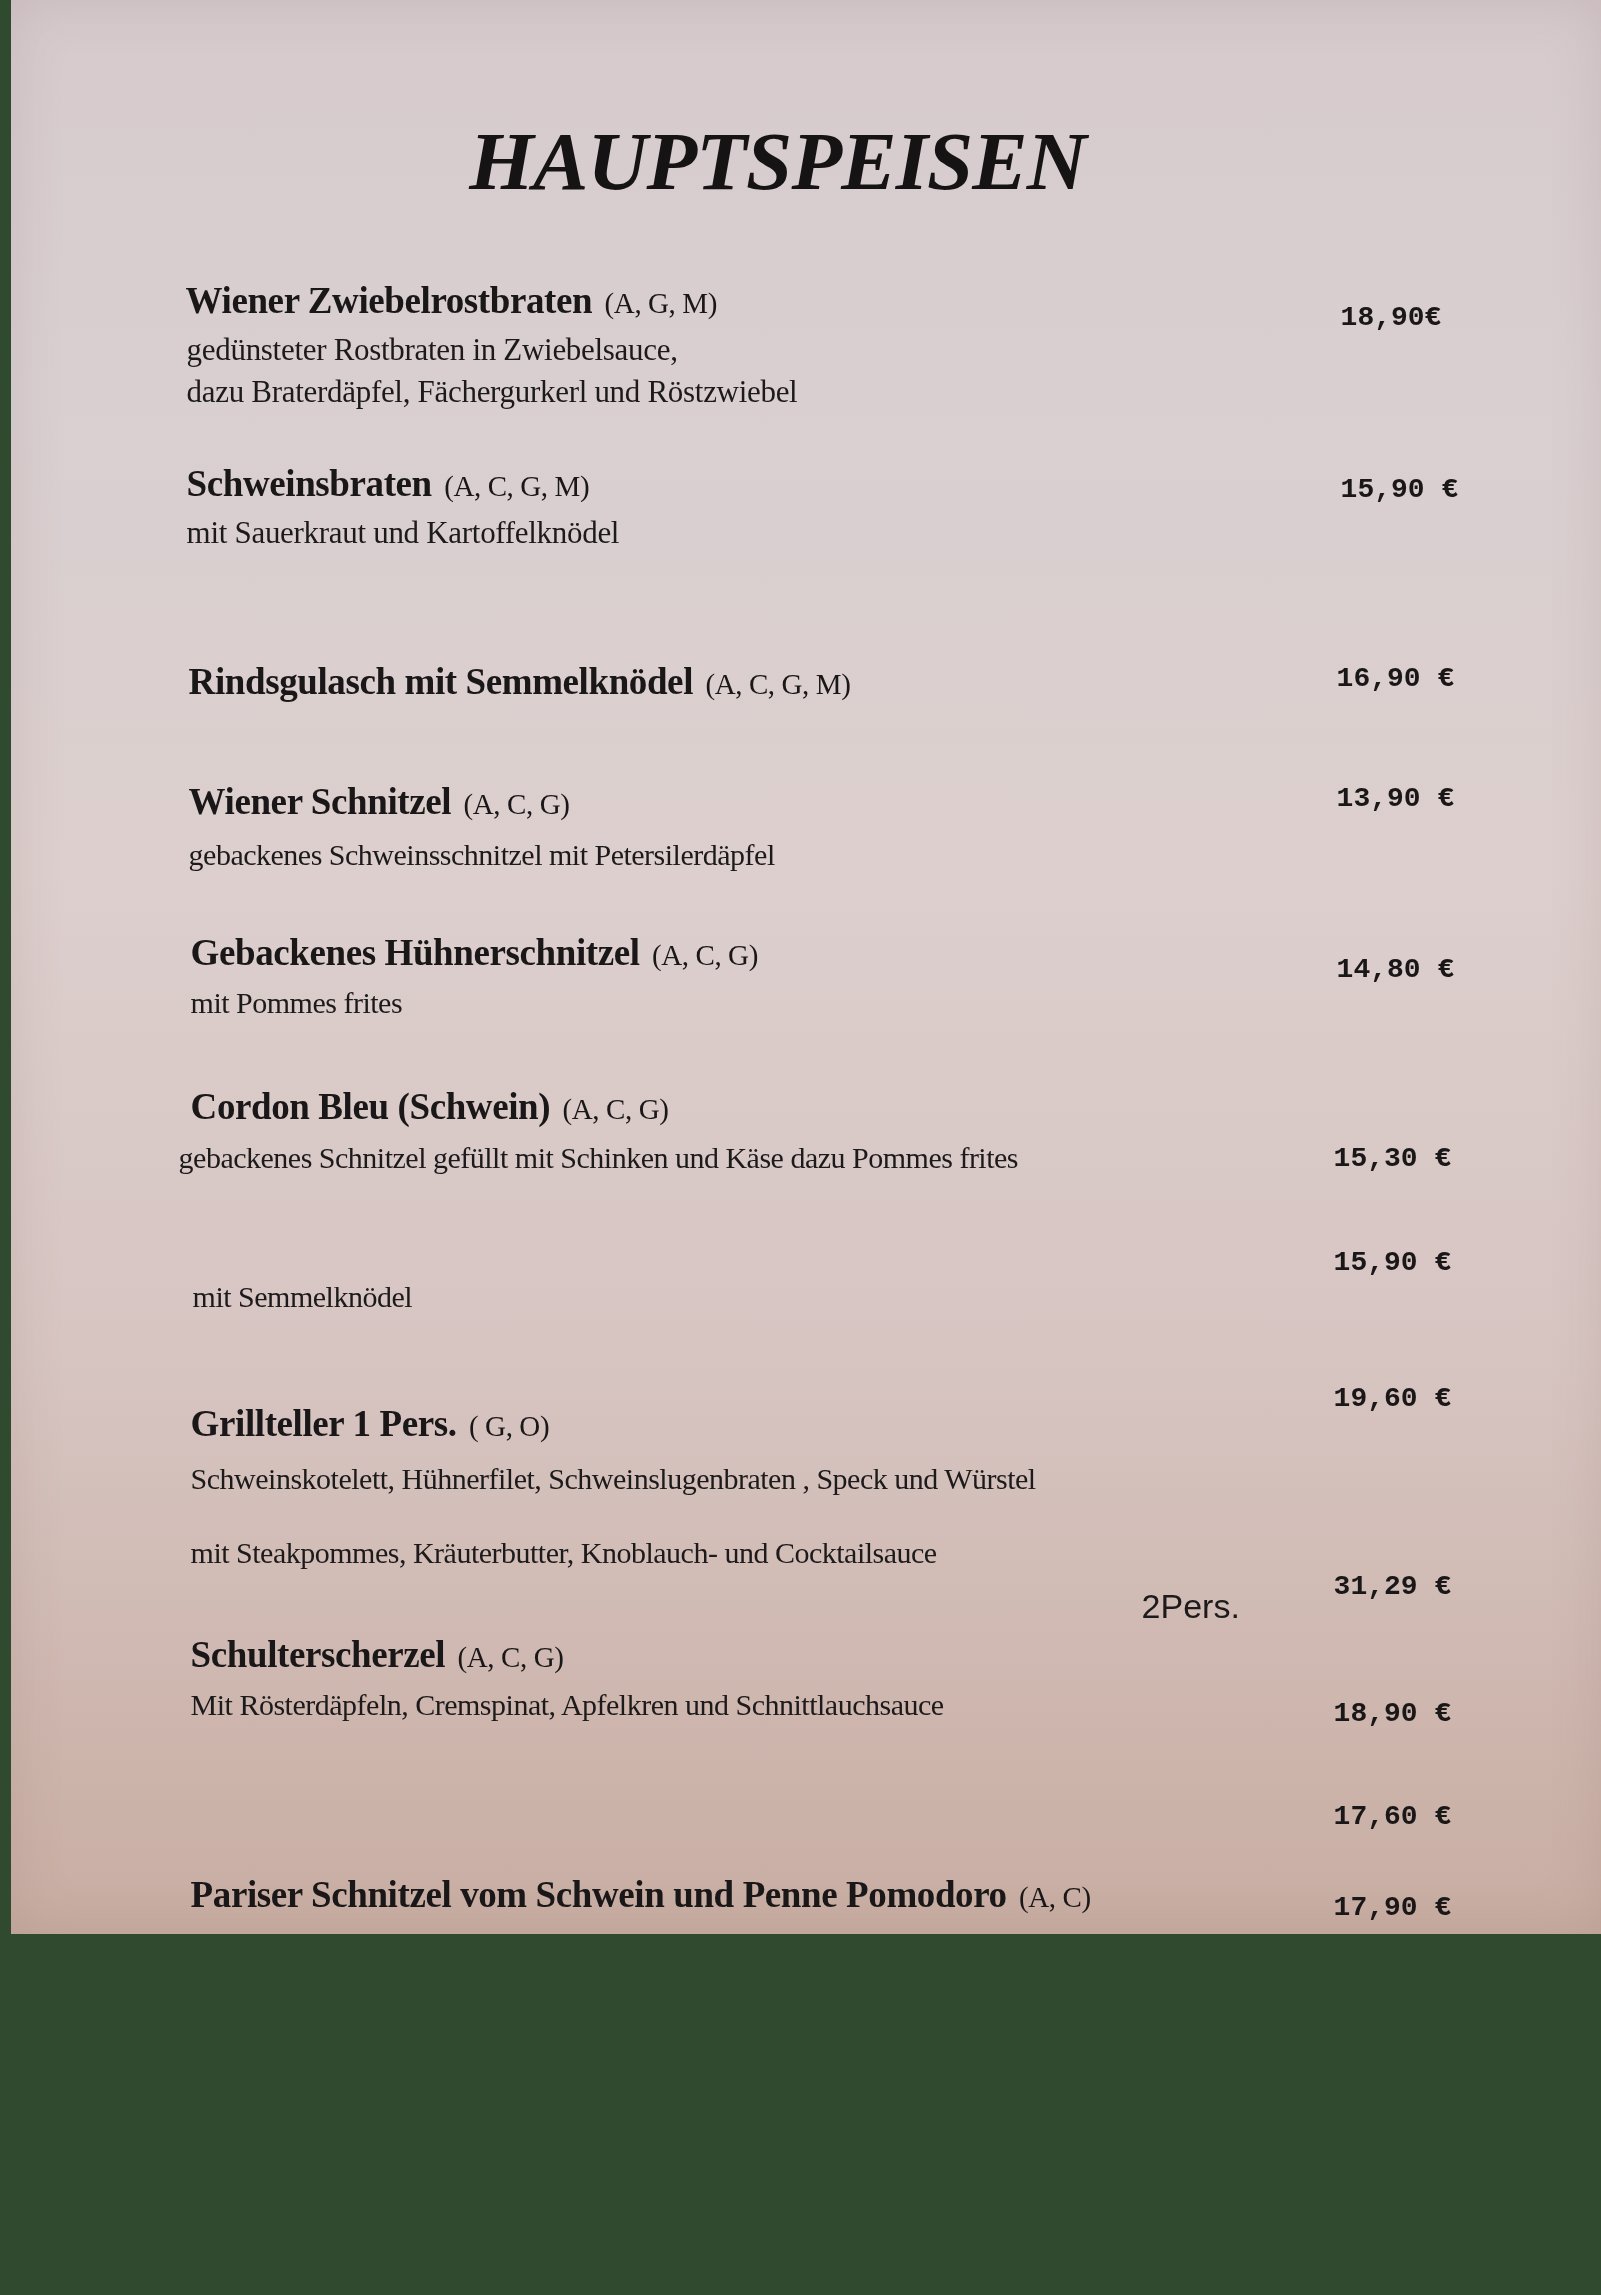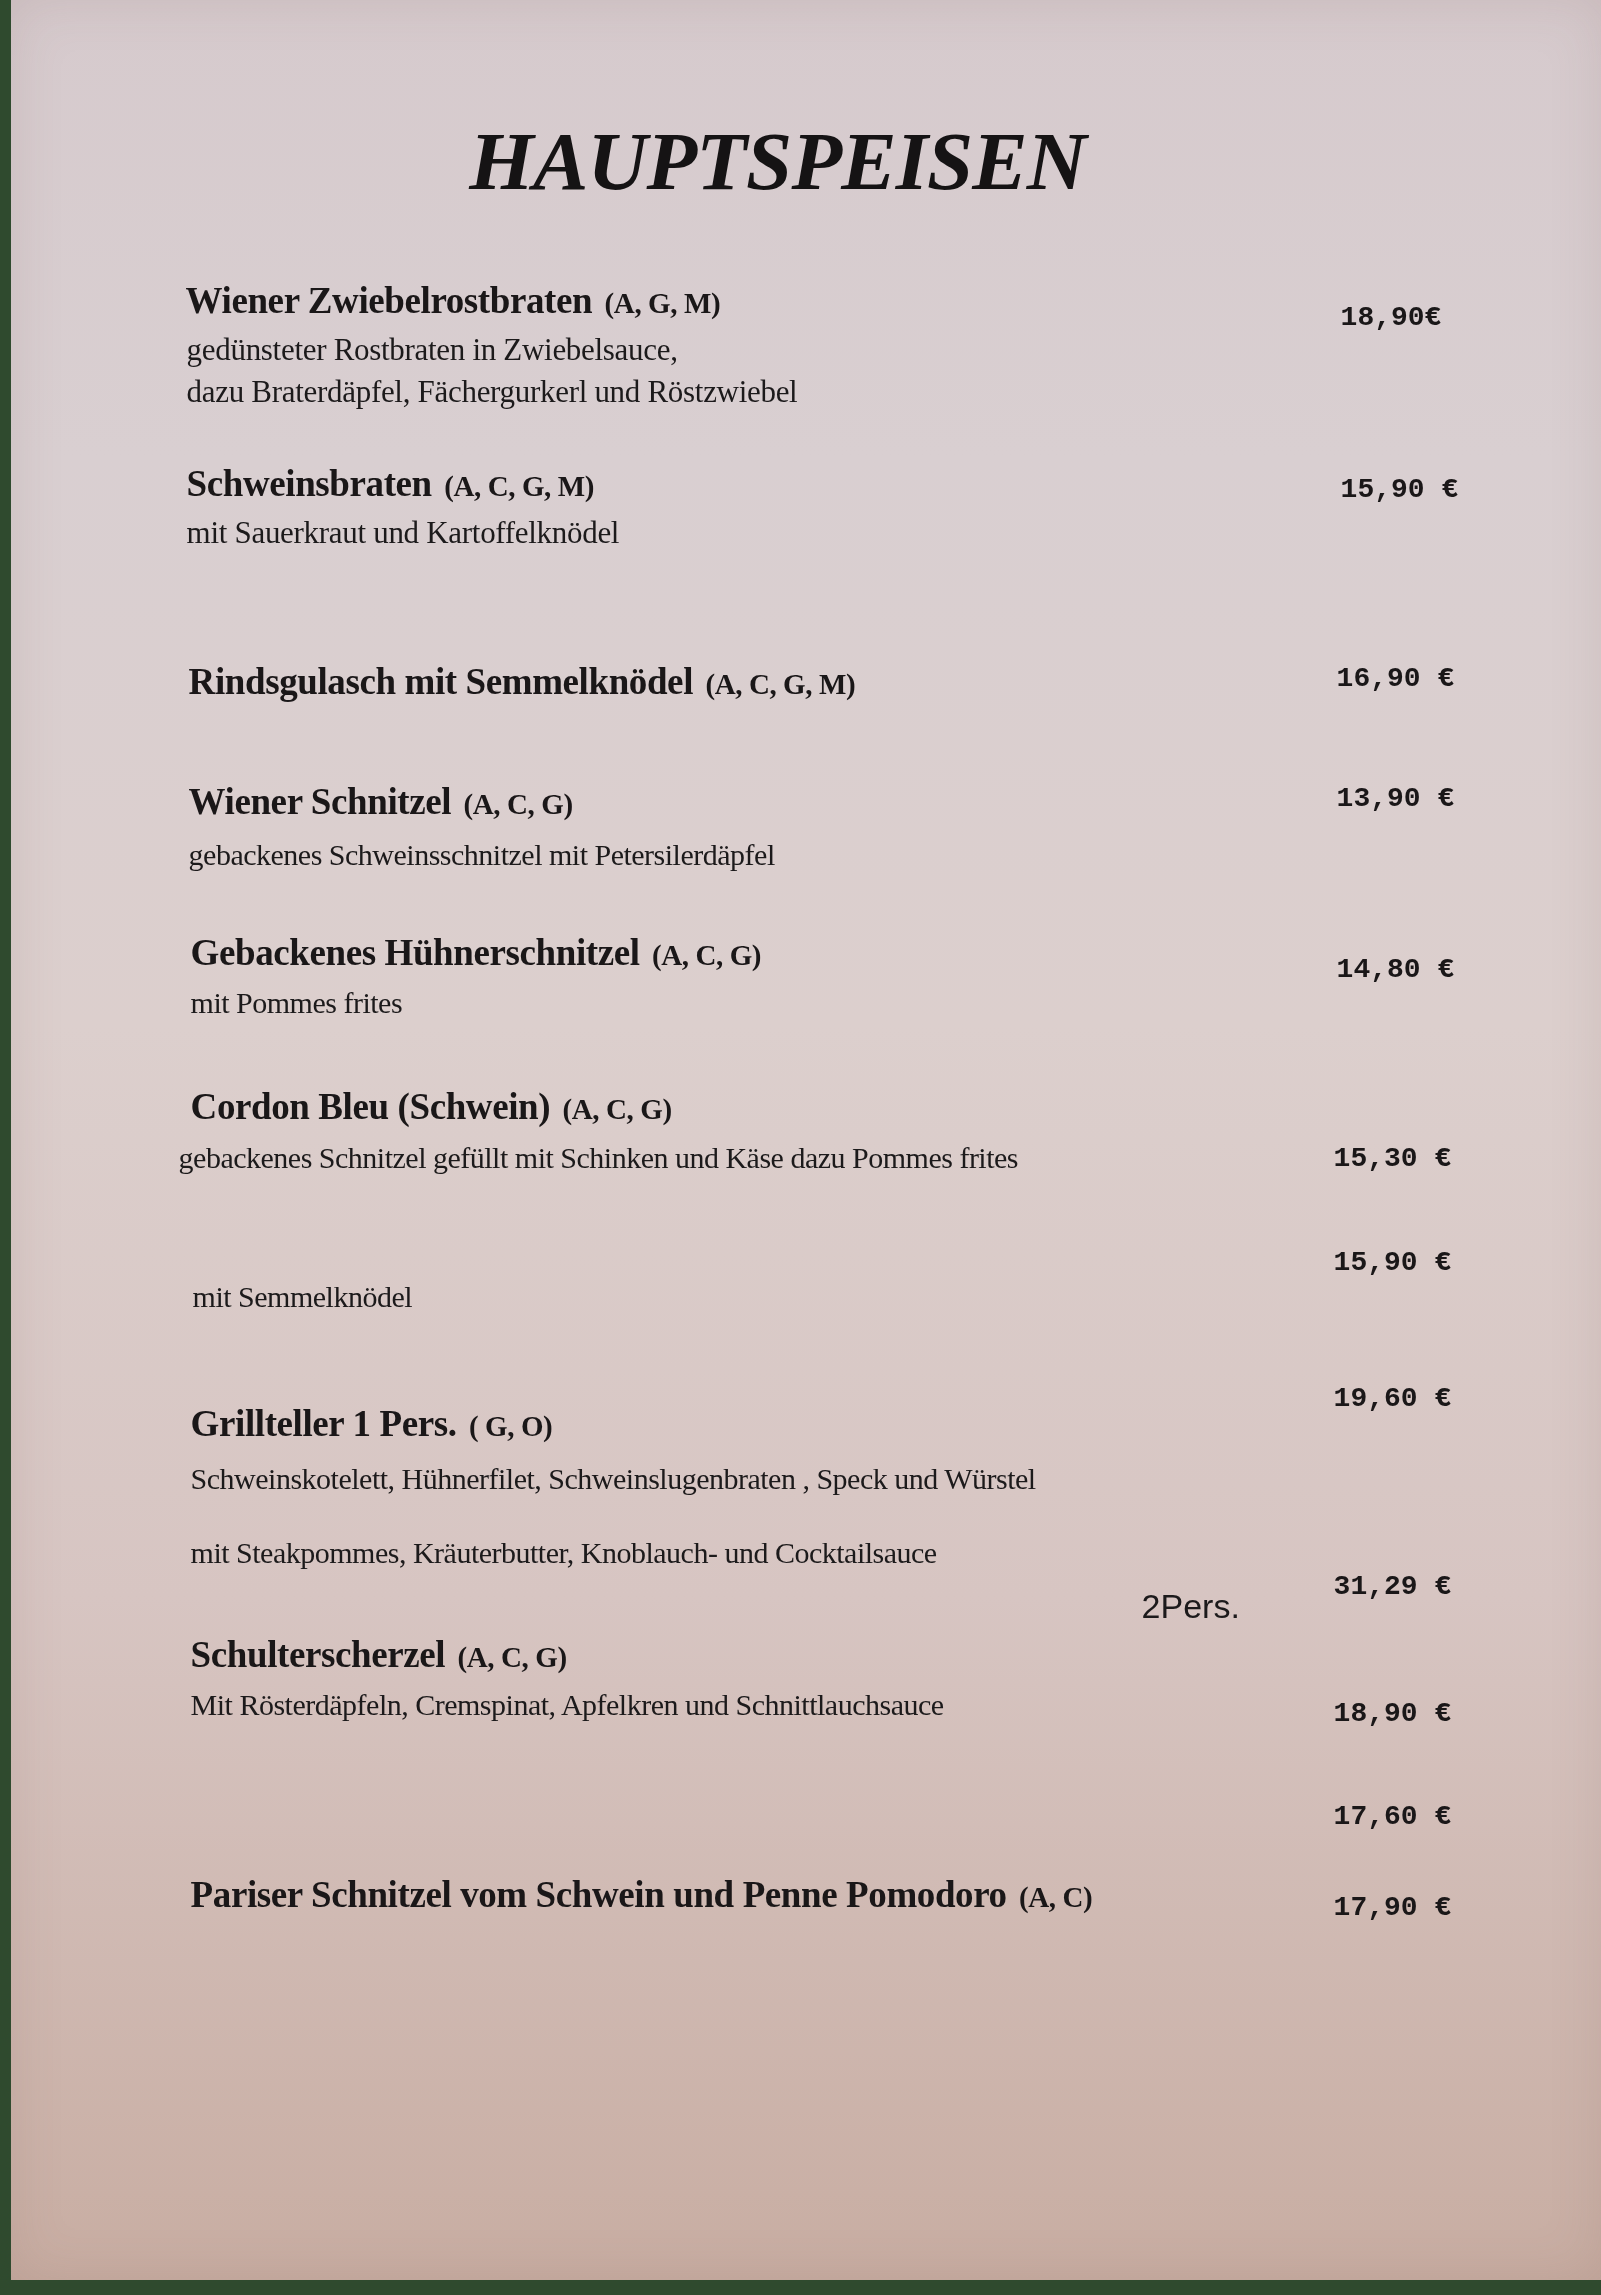--- a/index.html
+++ b/index.html
@@ -11,21 +11,21 @@
       height: 2295px;
       position: relative;
       overflow: hidden;
       background: #2f4a2e;
     }
     .page {
       position: absolute;
       left: 10.6px;
       top: 0;
       width: 1591px;
-      height: 2280px;
+      height: 1934px;
       background: linear-gradient(180deg, #d6cacd 0%, #d9cfd1 20%, #dccfcd 45%, #d7c5c2 70%, #c8ada2 100%);
       box-shadow: inset 0 0 53px rgba(120, 90, 80, 0.15);
     }
     .title {
       position: absolute;
       left: 0;
       top: 113px;
       width: 1534px;
       text-align: center;
       font-family: "Liberation Serif", "DejaVu Serif", serif;
@@ -40,21 +40,21 @@
       position: absolute;
       font-family: "Liberation Serif", "DejaVu Serif", serif;
       font-weight: bold;
       font-size: 37px;
       color: #1a1718;
       white-space: nowrap;
       letter-spacing: -0.4px;
     }
     .item-name .allergens {
       font-size: 29px;
-      font-weight: bold;
+      font-weight: normal;
       margin-left: 3.5px;
     }
     .desc-serif {
       position: absolute;
       font-family: "Liberation Serif", "DejaVu Serif", serif;
       font-size: 31px;
       color: #1c1a1b;
       white-space: nowrap;
       letter-spacing: -0.3px;
     }

